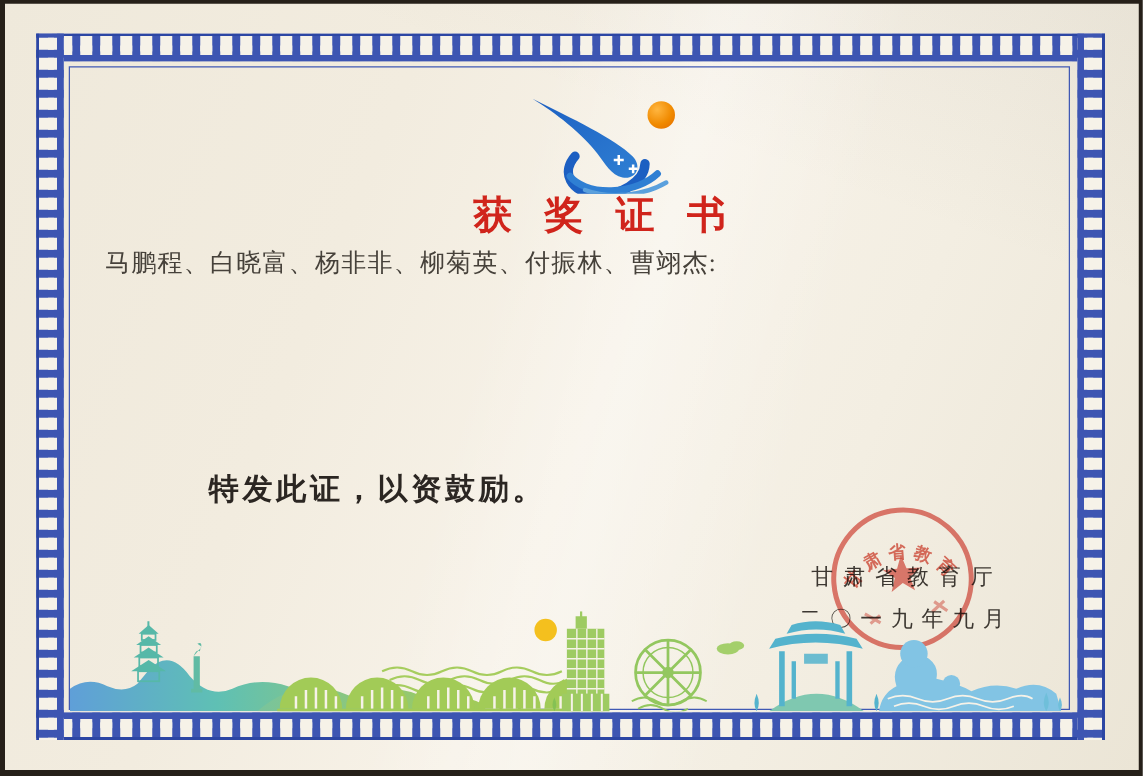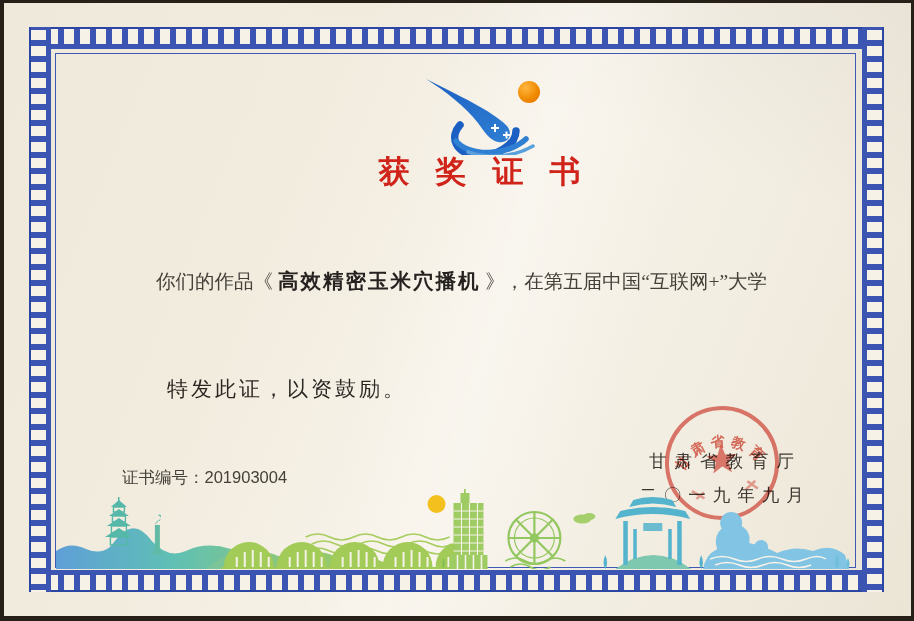--- a/index.html
+++ b/index.html
@@ -55,21 +55,21 @@
   .logo{position:absolute;left:392px;top:76px;width:200px;height:76px;}
   .title{position:absolute;left:0;right:0;top:148px;text-align:center;
     transform:translateX(22px);
     font-size:31px;font-weight:bold;color:#d0241b;letter-spacing:26px;text-indent:26px;}
   .recipients{position:absolute;left:80px;top:194px;font-size:20px;color:#46413a;letter-spacing:1px;}
   .para{position:absolute;left:110px;top:258px;width:745px;font-size:19.5px;color:#45403a;line-height:40px;}
   .para .indent{display:inline-block;width:42px;}
   .work-title{font-weight:bold;color:#262220;font-size:20.5px;letter-spacing:2px;}
   .award{font-weight:bold;color:#d0241b;font-size:27px;letter-spacing:9px;vertical-align:-2px;}
   .advisors{position:absolute;left:163px;top:339px;font-size:19.5px;color:#45403a;letter-spacing:2.5px;}
-  .closing{position:absolute;left:163px;top:372px;font-size:21px;font-weight:normal;color:#2b2622;letter-spacing:3px;}
+  .closing{position:absolute;left:163px;top:372px;font-size:24px;font-weight:bold;color:#2b2622;letter-spacing:3px;}
   .cert-no{position:absolute;left:118px;top:464px;font-size:16.5px;color:#45403a;
     font-family:"Liberation Sans","DejaVu Sans",sans-serif;}
   .issuer-block{position:absolute;left:605px;top:446px;width:225px;text-align:center;color:#3c3731;}
   .issuer-line{font-size:17.5px;letter-spacing:8px;text-indent:8px;}
   .date-line{font-size:17.5px;letter-spacing:7px;text-indent:7px;margin-top:10px;}
   .seal{position:absolute;left:656px;top:398px;width:124px;height:124px;
     mix-blend-mode:multiply;opacity:.88;transform:rotate(-4deg);}
   .skyline{position:absolute;left:52px;right:56px;bottom:47px;height:80px;}
 </style>
 </head>
@@ -103,29 +103,28 @@
       <circle cx="133" cy="13" r="11" fill="url(#lgOrange)"></circle>
       <g stroke="#ffffff" stroke-width="2">
         <path d="M 95,49 h 8 M 99,45 v 8"></path>
         <path d="M 107,56 h 7 M 110.5,52.5 v 7"></path>
       </g>
     </svg>
   </div>
 
   <div class="title">获奖证书</div>
 
+  <div class="recipients">马鹏程、白晓富、杨非非、柳菊英、付振林、曹翊杰:</div>
 
   <div class="para">
-    <div><span class="indent"></span><span>你们的作品《 </span><span class="work-title">高效精密玉米穴播机</span><span> 》，在第五届中国“互联网+”大学</span></div>
   </div>
 
 
   <div class="closing">特发此证，以资鼓励。</div>
 
-  <div class="cert-no"><span>证书编号：</span><span>201903004</span></div>
 
   <div class="issuer-block">
     <div class="issuer-line">甘肃省教育厅</div>
     <div class="date-line">二〇一九年九月</div>
   </div>
 
   <div class="seal">
     <svg width="124" height="124" viewBox="0 0 124 124">
       <circle cx="62" cy="62" r="55" fill="none" stroke="#d8453a" stroke-width="4" opacity="0.8"></circle>
       <polygon points="62,43 65.8,53.8 77.2,54.1 68.1,61 71.4,71.9 62,65.4 52.6,71.9 55.9,61 46.8,54.1 58.2,53.8" fill="#d8453a" opacity="0.78"></polygon>

